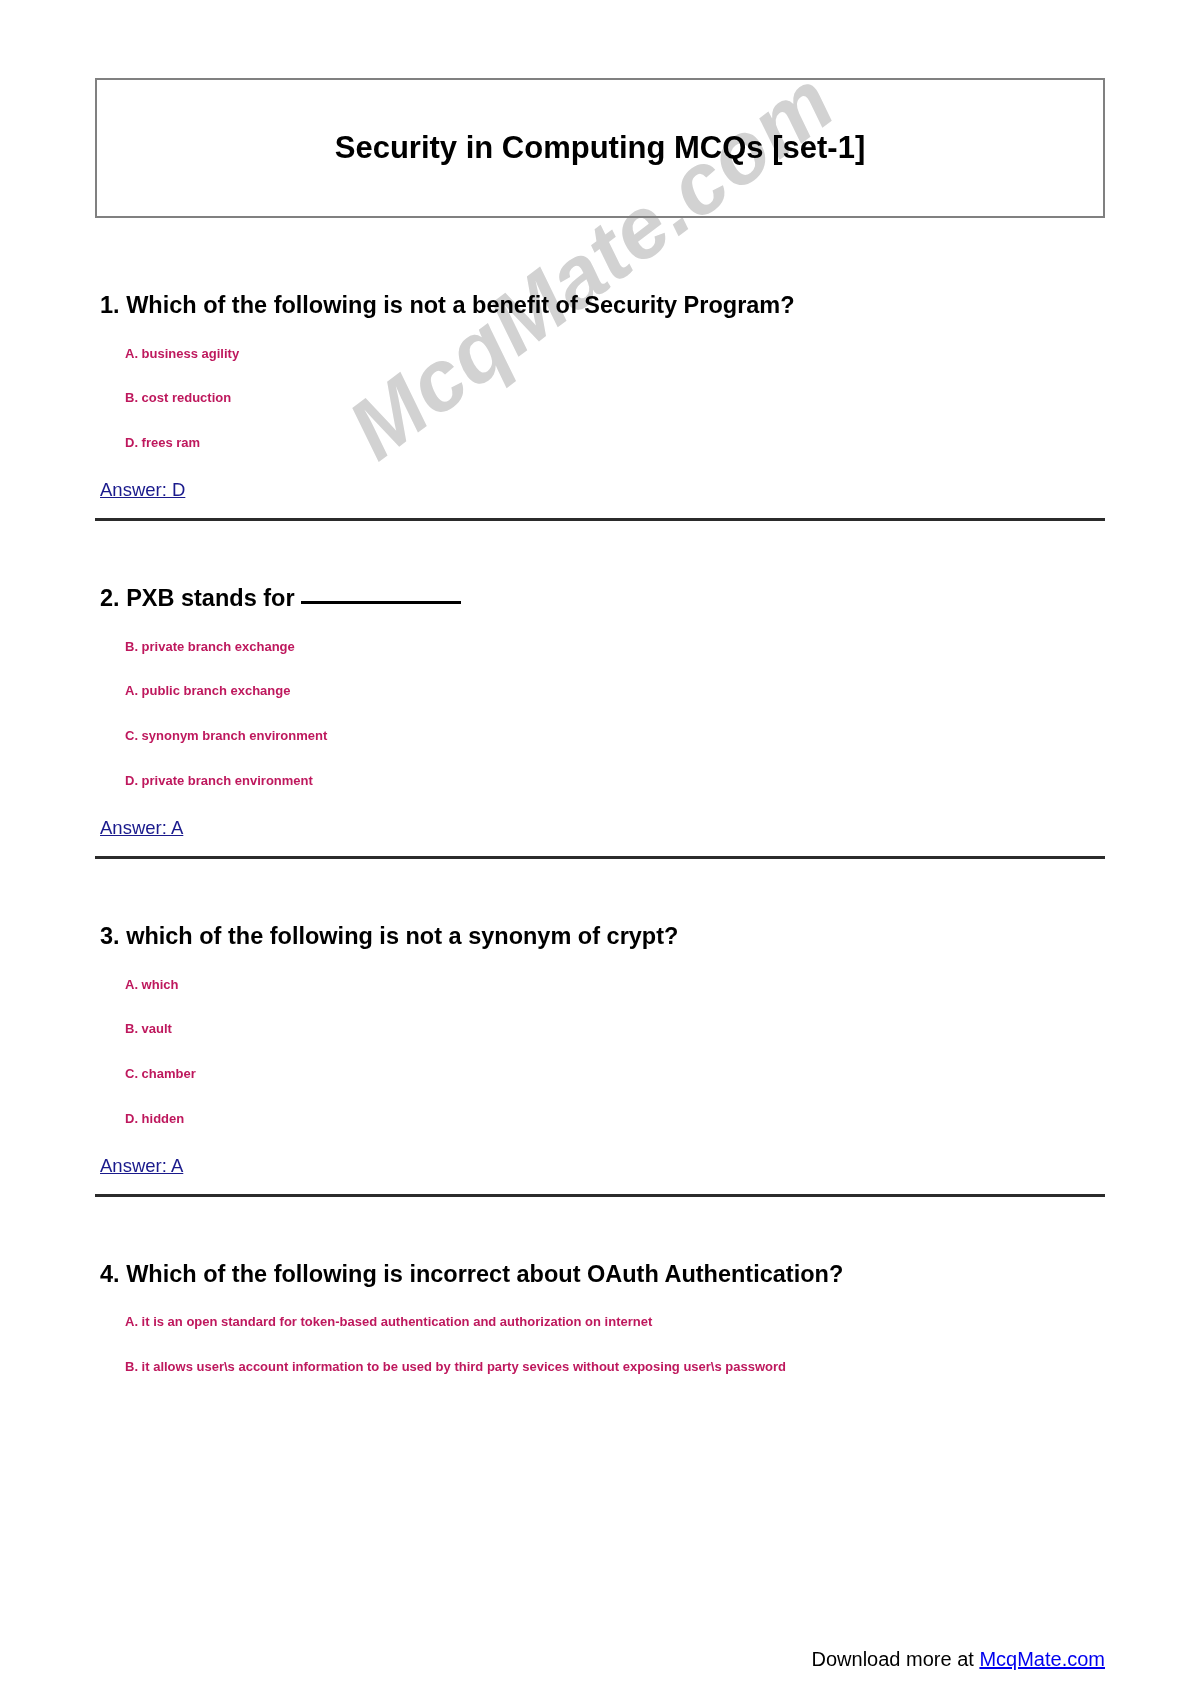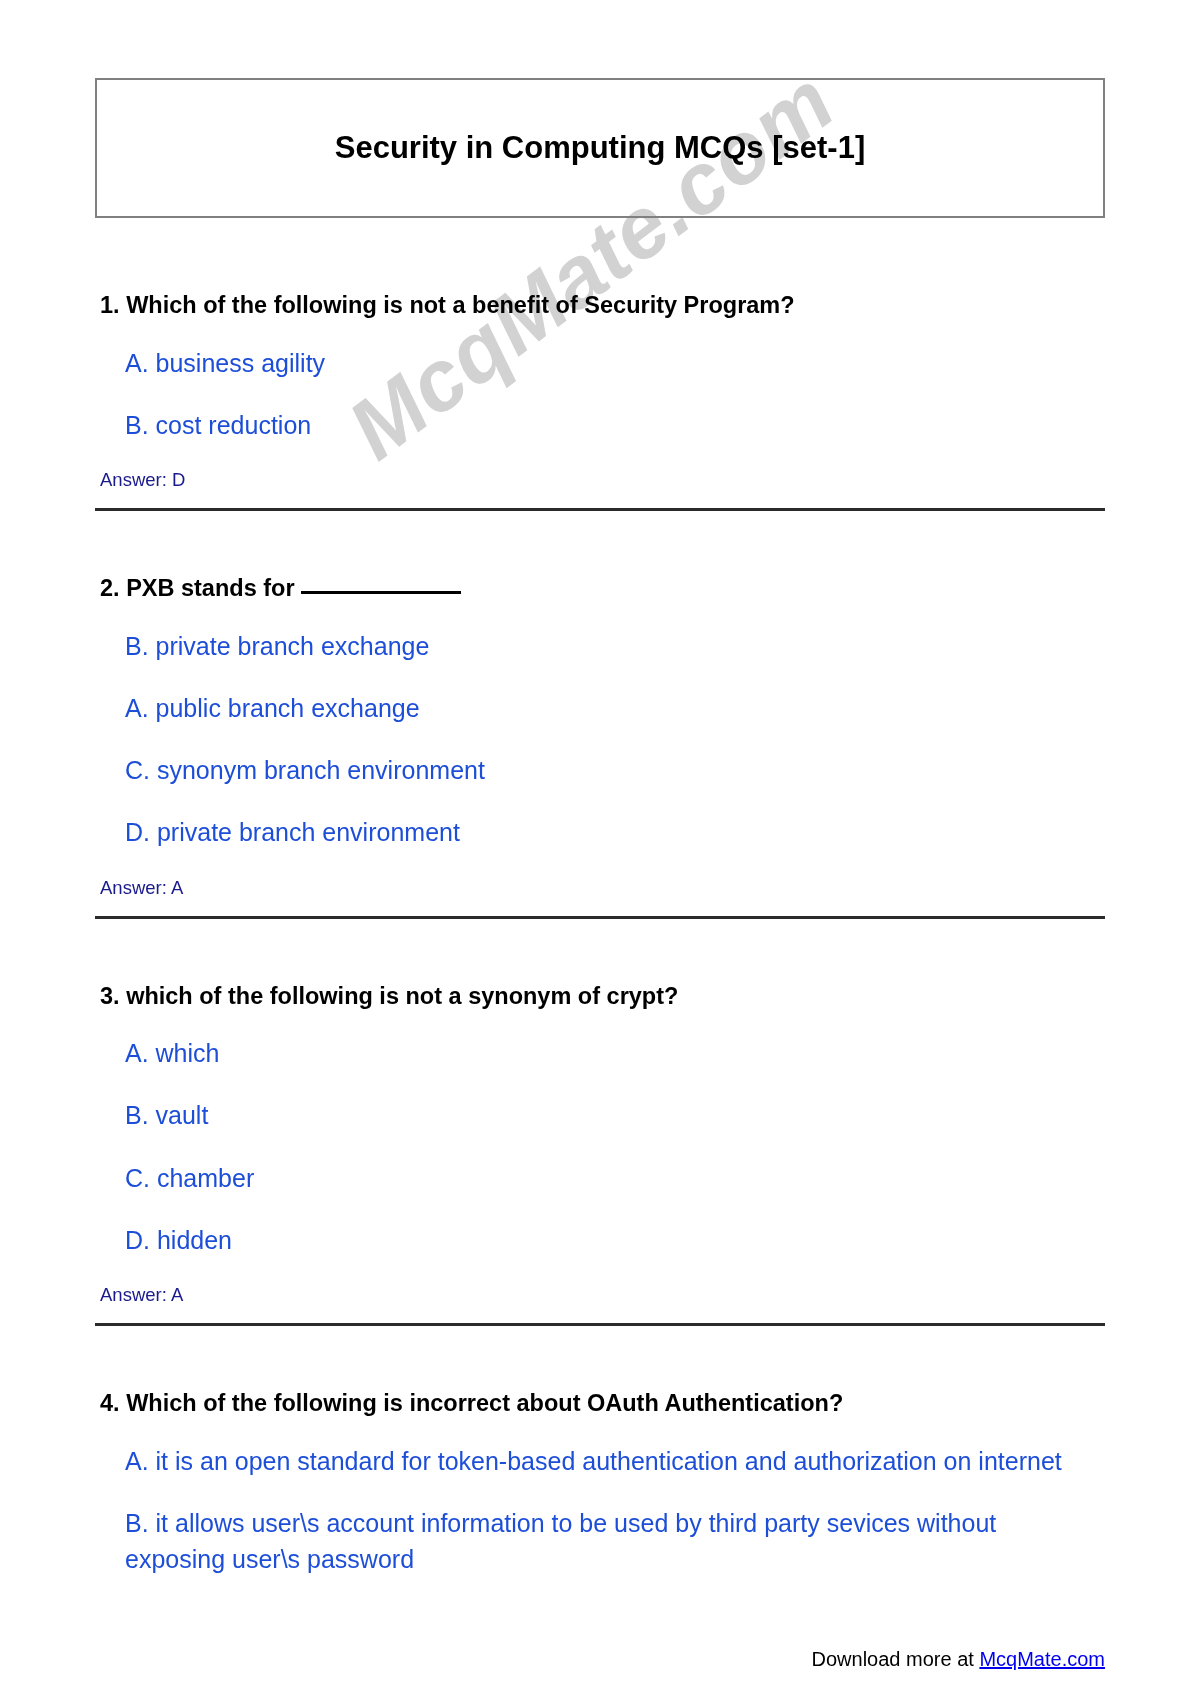--- a/index.html
+++ b/index.html
@@ -83,33 +83,35 @@
     width: 160px;
     border-bottom: 3px solid #000;
     vertical-align: 2px;
     margin-left: 6px;
   }
   .options {
     margin-top: 24px;
     padding-left: 30px;
   }
   .option {
-    font-size: 25px;
-    color: #1d4ed8;
+    font-size: 13px;
+    color: #be185d;
     line-height: 1.45;
     margin-bottom: 26px;
+    font-weight: bold;
   }
   .option.wide {
     padding-right: 30px;
   }
   .answer {
     font-size: 18.5px;
     color: #1a1a8c;
     padding-left: 5px;
     margin-top: 2px;
+    text-decoration: underline;
   }
   .separator {
     border: 0;
     border-top: 3px solid #2b2b2b;
     margin: 17px 0 0 0;
     width: 100%;
   }
   
   .footer {
     position: absolute;
@@ -139,20 +141,21 @@
 
     <div class="title-box">
       <div class="title-text">Security in Computing MCQs [set-1]</div>
     </div>
 
     <div class="q-block first">
       <div class="q-title">1. Which of the following is not a benefit of Security Program?</div>
       <div class="options">
         <div class="option">A. business agility</div>
         <div class="option">B. cost reduction</div>
+        <div class="option">D. frees ram</div>
       </div>
       <div class="answer">Answer: D</div>
       <hr class="separator">
     </div>
 
     <div class="q-block subsequent">
       <div class="q-title"><span>2. PXB stands for</span><span class="blank-line"></span></div>
       <div class="options">
         <div class="option">B. private branch exchange</div>
         <div class="option">A. public branch exchange</div>

